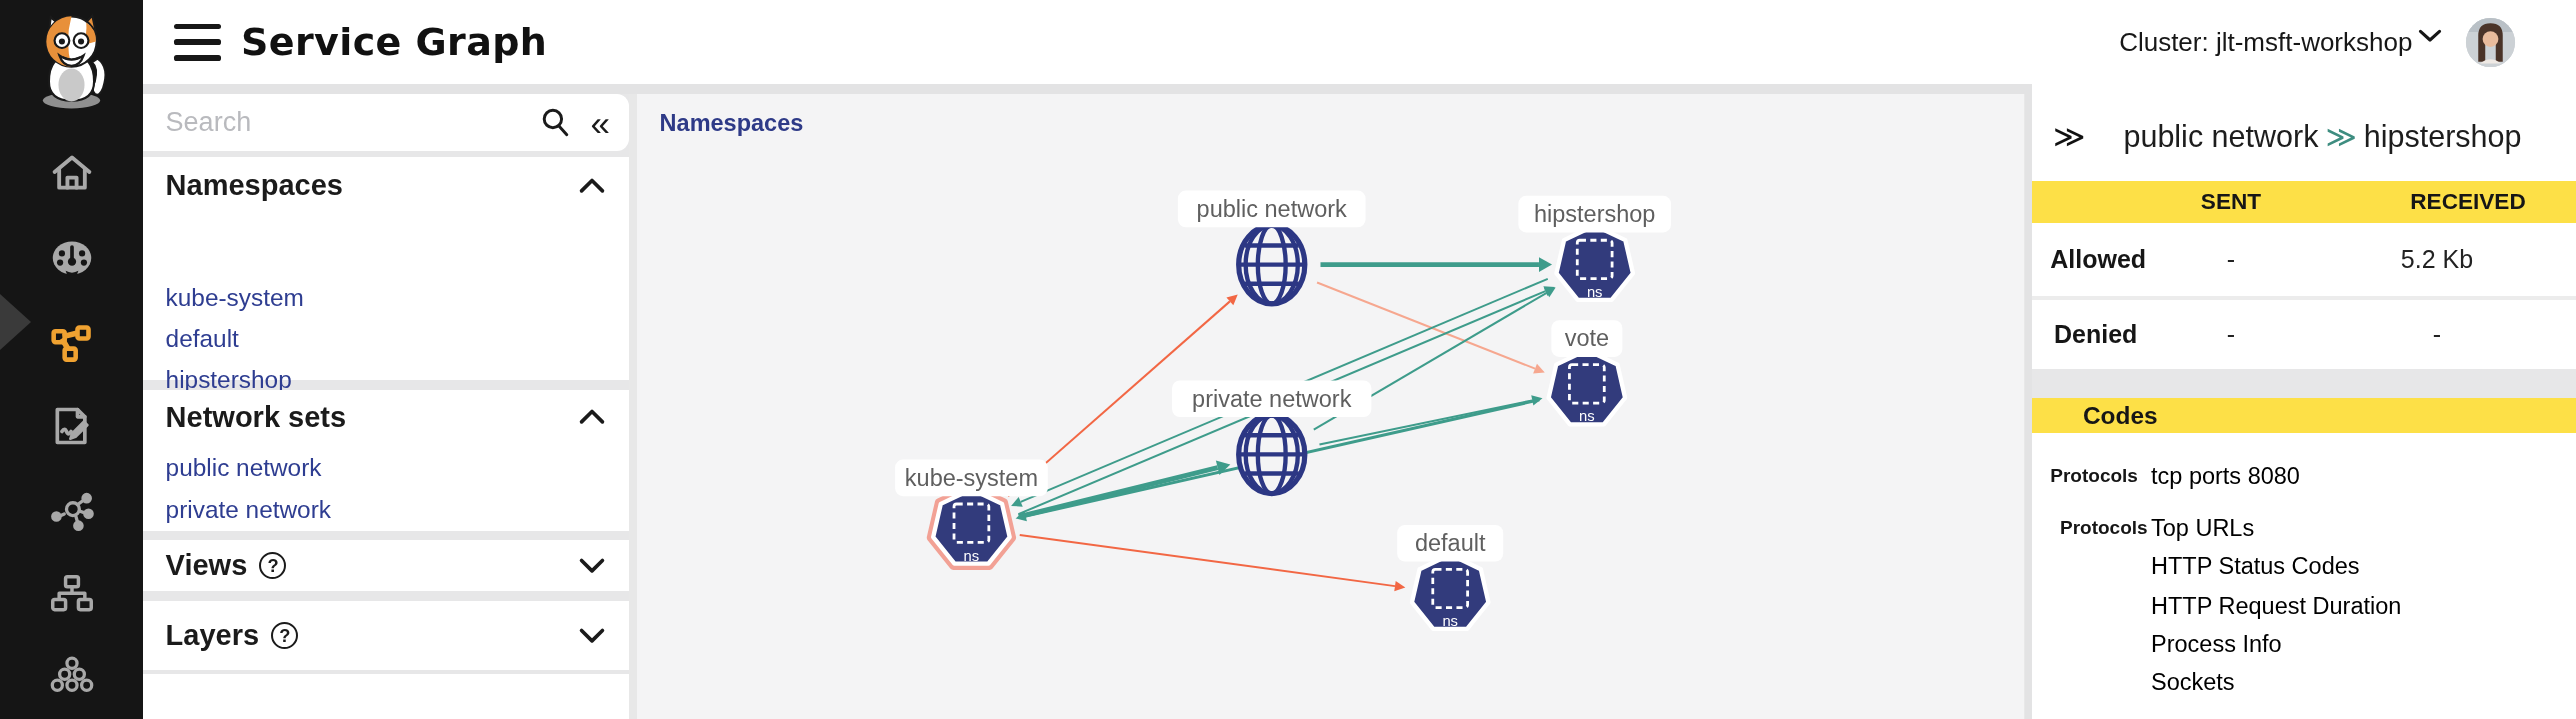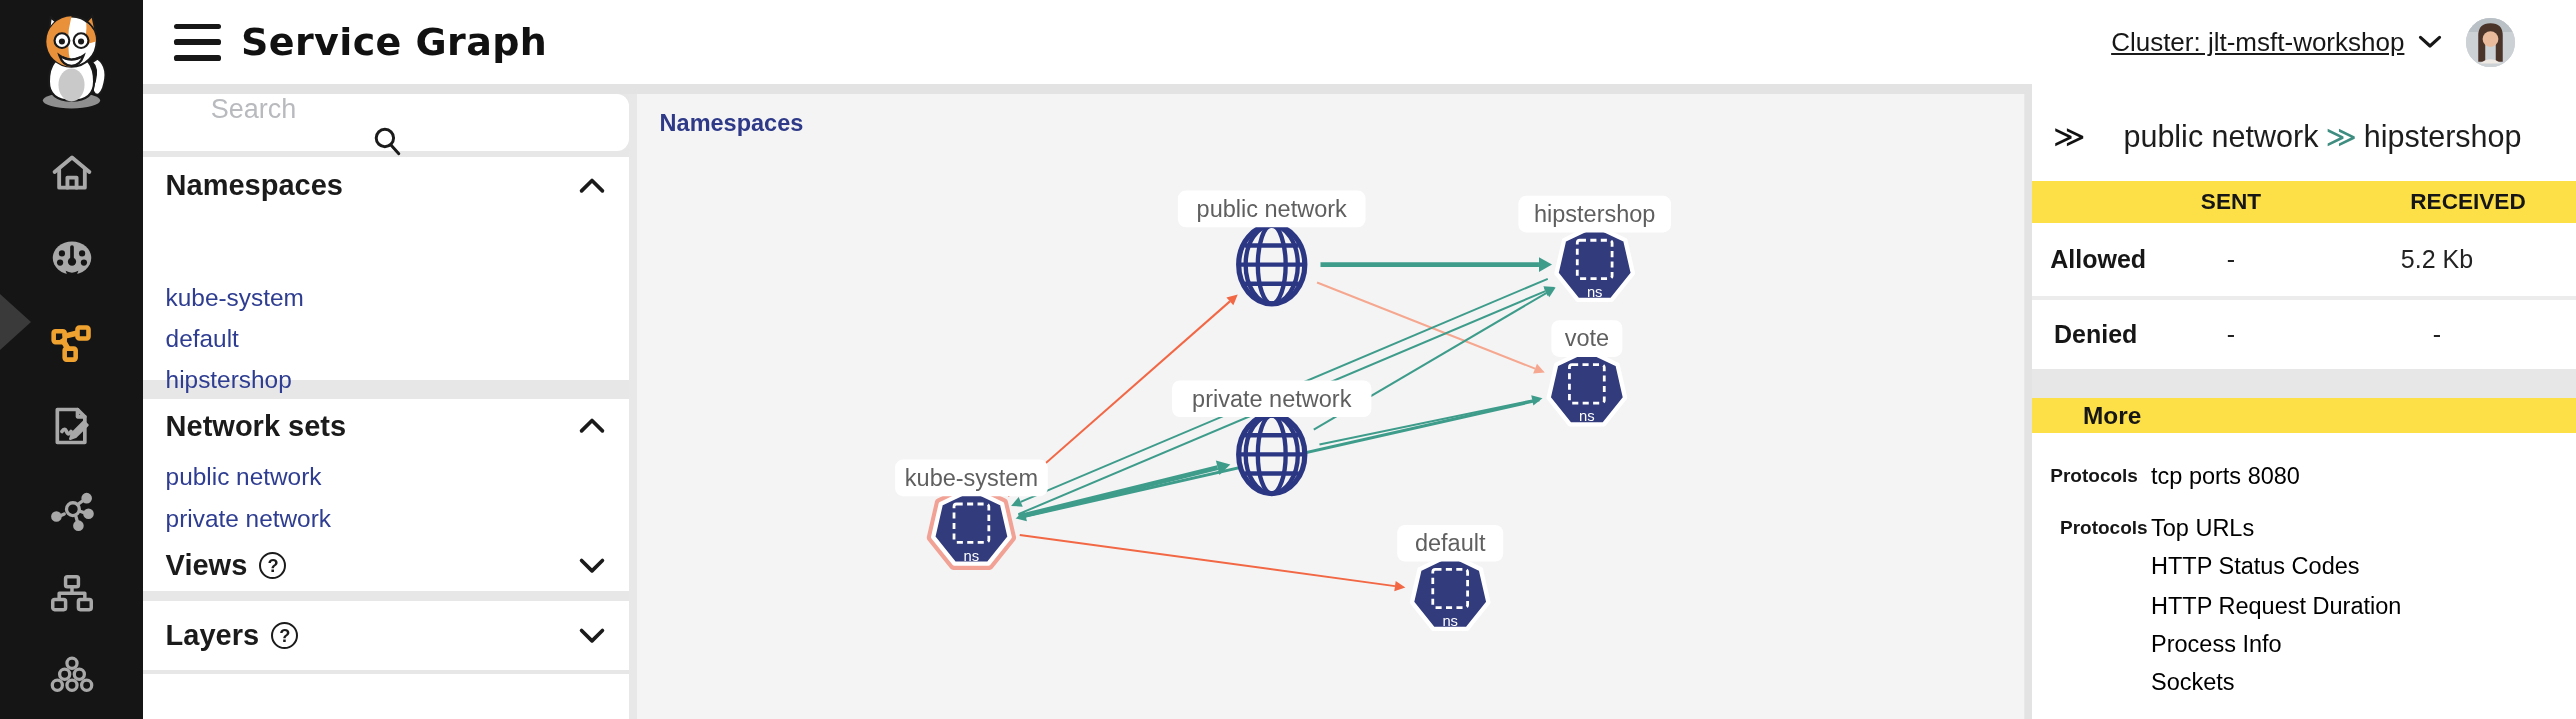--- a/index.html
+++ b/index.html
@@ -14,29 +14,29 @@
   .nav-btn svg { width: 44px; height: 44px; }
   .rail-notch { position: absolute; left: 0; top: 294px; width: 0; height: 0;
     border-top: 28px solid transparent; border-bottom: 28px solid transparent; border-left: 31px solid #3a3a3a; }
 
   
   .topbar { position: absolute; left: 143px; top: 0; width: 2433px; height: 84px; background: #ffffff; z-index: 4; }
   .hamburger { position: absolute; left: 31px; top: 23.5px; width: 47px; height: 37px; display: flex; flex-direction: column; justify-content: space-between; cursor: pointer; }
   .hamburger span { display: block; height: 5.2px; border-radius: 2.6px; background: #171717; }
   .app-title { position: absolute; left: 98px; top: 50%; transform: translateY(-50%); font-family: "DejaVu Sans", sans-serif; font-size: 38px; font-weight: 800; letter-spacing: 0.4px; color: #111; }
   .topbar-right { position: absolute; right: 61px; top: 0; height: 84px; display: flex; align-items: center; gap: 22.6px; }
-  .cluster-select { display: flex; align-items: center; gap: 13px; cursor: pointer; text-decoration: underline; }
+  .cluster-select { display: flex; gap: 5px; cursor: pointer; }
   .cluster-label { font-size: 26px; font-weight: 500; color: #171717; }
   .avatar { width: 49px; height: 49px; border-radius: 50%; overflow: hidden; background: #c9ced3; cursor: pointer; }
   .hdiv { position: absolute; left: 143px; top: 84px; width: 2433px; height: 9.6px; background: #e3e3e4; }
 
   
   .left-panel { position: absolute; left: 143px; top: 94px; width: 486px; height: 625px; background: #e7e7e8; }
   .card { position: absolute; left: 0; width: 486px; background: #ffffff; }
-  .search-card { top: 0; height: 57px; border-radius: 0 12.2px 12.2px 0; display: flex; align-items: center; padding: 0 19px 0 22.6px; flex-direction: column; }
+  .search-card { top: 0; height: 57px; border-radius: 0 12.2px 12.2px 0; display: flex; align-items: center; padding: 0 19px 0 22.6px; }
   .search-input { flex: 1; border: none; outline: none; font-size: 27px; color: #333; font-family: inherit; background: transparent; }
   .search-input::placeholder { color: #b9babe; }
   .search-card svg { flex: 0 0 auto; cursor: pointer; }
   .collapse-glyph { font-size: 35px; color: #1b1b1b; margin-left: 19px; cursor: pointer; line-height: 1; }
   .sect-head { display: flex; align-items: center; padding: 0 22.6px; cursor: pointer; }
   .sect-title { font-size: 29px; font-weight: 700; color: #1b1b1b; }
   .sect-head .spacer { flex: 1; }
   .help-badge { width: 27px; height: 27px; border-radius: 50%; border: 2.2px solid #1b1b1b; font-size: 18.3px; font-weight: 600; display: inline-flex; align-items: center; justify-content: center; margin-left: 12.2px; color: #1b1b1b; }
   .ns-item { font-size: 24.4px; color: #2e3d91; padding-left: 22.6px; cursor: pointer; position: absolute; transform: translateY(-50%); }
 
@@ -205,21 +205,21 @@
         <svg width="28" height="17.4" viewBox="0 0 32 20">
           <path d="M4 16 L16 4 L28 16" fill="none" stroke="#1b1b1b" stroke-width="4.2" stroke-linecap="round" stroke-linejoin="round"></path>
         </svg>
       </div>
       <div class="ns-item" style="top:141px">kube-system</div>
       <div class="ns-item" style="top:182px">default</div>
       <div class="ns-item" style="top:223px">hipstershop</div>
       <div class="ns-item" style="top:264px">vote</div>
     </div>
 
-    <div class="card" style="top:305px; height:141px">
+    <div class="card" style="top:296px; height:141px">
       <div class="sect-head" style="height:54px">
         <span class="sect-title">Network sets</span>
         <span class="spacer"></span>
         <svg width="28" height="17.4" viewBox="0 0 32 20">
           <path d="M4 16 L16 4 L28 16" fill="none" stroke="#1b1b1b" stroke-width="4.2" stroke-linecap="round" stroke-linejoin="round"></path>
         </svg>
       </div>
       <div class="ns-item" style="top:78px">public network</div>
       <div class="ns-item" style="top:120px">private network</div>
     </div>
@@ -375,21 +375,21 @@
     <span class="cell" style="top:175px; left:405px">5.2 Kb</span>
 
     <div class="dp-rowdiv"></div>
 
     <div class="dp-abs row-label" style="top:250px; left:22px">Denied</div>
     <span class="cell" style="top:250px; left:199px">-</span>
     <span class="cell" style="top:250px; left:405px">-</span>
 
     <div class="dp-gap"></div>
     <div class="dp-band band-more">
-      <span class="more-label">More</span>
+      <span class="more-label">Codes</span>
     </div>
 
     <div class="dp-abs kv-label" style="top:392px; left:18.3px">Protocols</div>
     <div class="dp-abs kv-value" style="top:392px; left:119px">tcp ports 8080</div>
 
     <div class="dp-abs kv-label" style="top:444px; left:28px">Protocols</div>
     <div class="dp-abs kv-value" style="top:444px; left:119px">Top URLs</div>
     <div class="dp-abs kv-value" style="top:482px; left:119px">HTTP Status Codes</div>
     <div class="dp-abs kv-value" style="top:522px; left:119px">HTTP Request Duration</div>
     <div class="dp-abs kv-value" style="top:560px; left:119px">Process Info</div>

